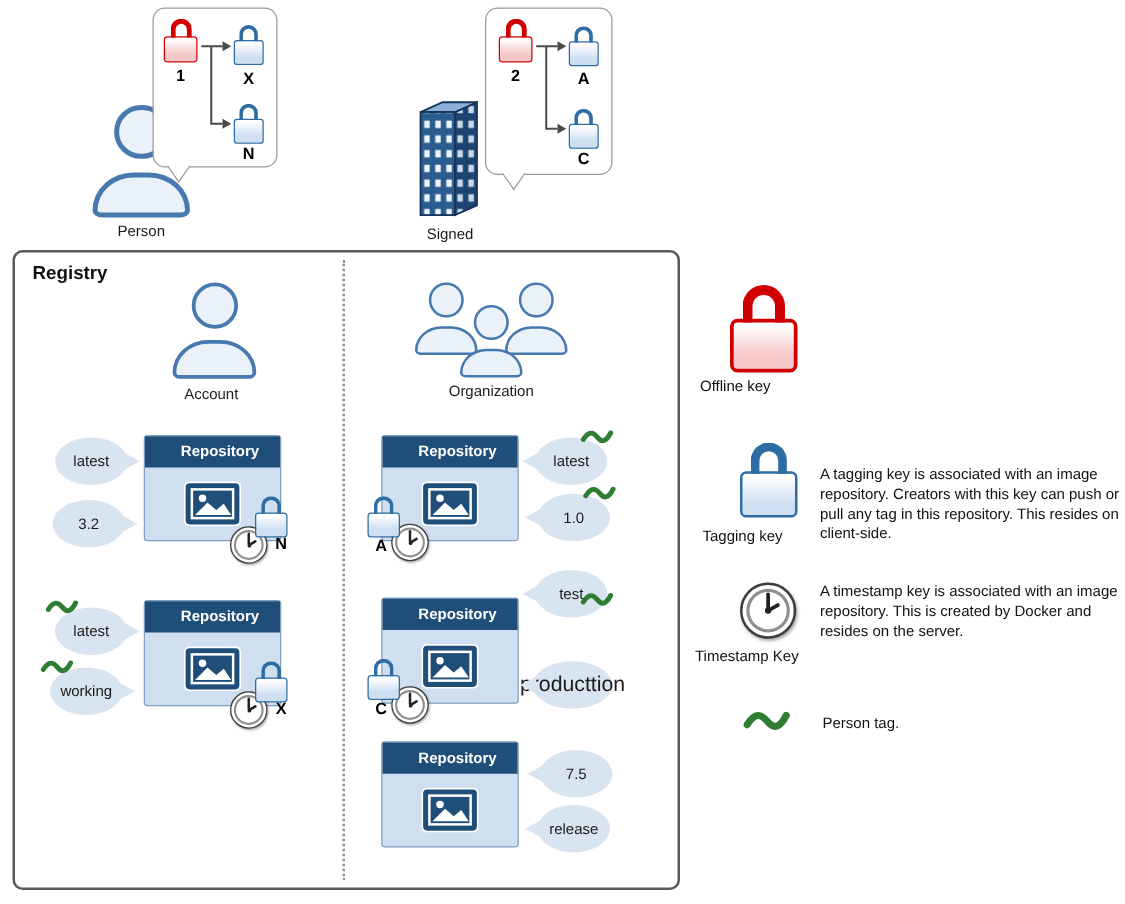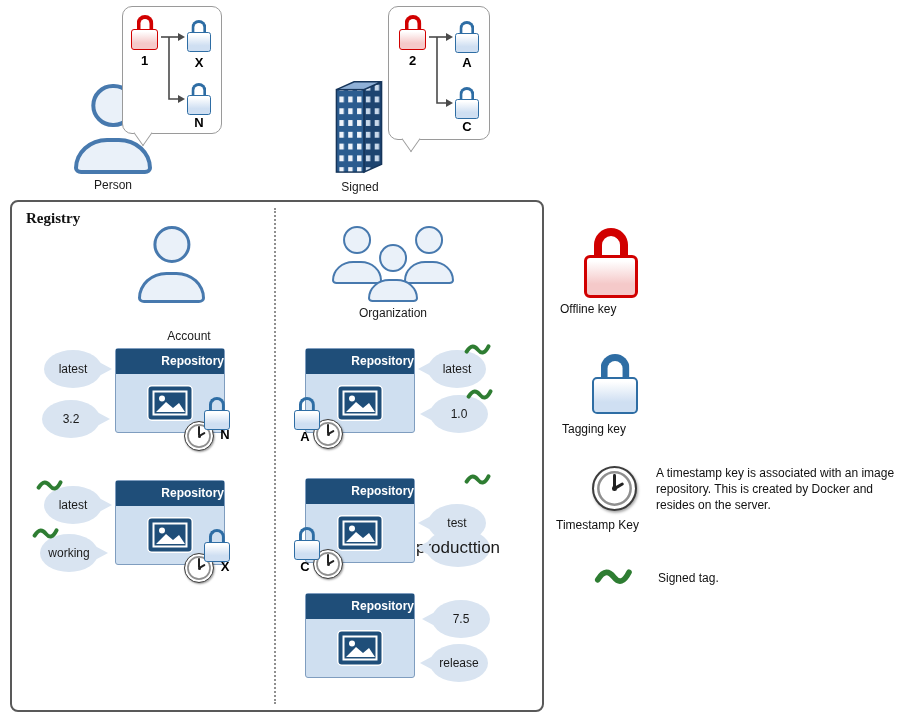--- a/index.html
+++ b/index.html
@@ -44,27 +44,27 @@
   .bubble .tail{position:absolute;bottom:-8px;width:15px;height:15px;background:#fff;
     border-right:1.5px solid #9a9a9a;border-bottom:1.5px solid #9a9a9a;
     transform:rotate(45deg) skew(10deg,10deg);z-index:2;}
   .bubble svg.arrows{position:absolute;left:0;top:0;}
   .bubble svg.arrows line,.bubble svg.arrows polyline{stroke:#4a4a4a;stroke-width:1.6;fill:none;}
   .bubble svg.arrows polygon{fill:#4a4a4a;}
   .key-letter{position:absolute;font-size:13px;font-weight:bold;text-align:center;color:#000;}
 
   
   .registry{position:absolute;background:#fff;border:2px solid #595959;border-radius:8px;}
-  .registry-title{position:absolute;left:14px;top:8px;font-size:15px;font-weight:bold;font-family:Liberation Serif, serif;}
+  .registry-title{position:absolute;left:14px;top:8px;font-size:15px;font-weight:bold;}
   .registry-divider{position:absolute;left:262px;top:6px;bottom:6px;border-left:2px dotted #8f8f8f;}
 
   
   .repo{position:absolute;width:110px;height:85px;border:1.5px solid #7f9dbf;border-radius:3px;
     box-sizing:border-box;background:var(--light-blue,#cfdff0);}
-  .repo-header{height:25px;line-height:25px;text-align:right;color:#fff;font-weight:bold;
+  .repo-header{height:25px;line-height:25px;text-align:center;color:#fff;font-weight:bold;
     font-size:12px;background:var(--dark-blue,#1f4e79);padding-left:12px;}
   .repo-body{height:57px;display:flex;align-items:center;justify-content:center;}
 
   
   .tag{position:absolute;width:58px;height:38px;border-radius:50%;
     background:var(--tag-fill,#d9e4f1);display:flex;align-items:center;justify-content:center;
     font-size:12px;color:#1a1a1a;}
   .tag.point-right::after{content:'';position:absolute;right:-10px;top:50%;margin-top:-7px;
     border-left:13px solid var(--tag-fill,#d9e4f1);border-top:7px solid transparent;border-bottom:7px solid transparent;}
   .tag.point-left::after{content:'';position:absolute;left:-10px;top:50%;margin-top:-7px;
@@ -158,21 +158,21 @@
 
   <div class="registry" style="left:10px;top:200px;width:530px;height:508px;">
     <div class="registry-title">Registry</div>
     <div class="registry-divider"></div>
   </div>
 
   <div class="person" style="left:138px;top:226px;font-size:12px;">
     <span class="head"></span>
       <span class="torso"></span>
   </div>
-  <div class="fig-label" style="left:144px;top:308px;width:90px;margin-top:21px;">Account</div>
+  <div class="fig-label" style="left:124px;top:308px;width:90px;">Account</div>
 
   <div style="position:absolute;left:328px;top:224px;width:130px;height:82px;">
     <div class="person" style="left:4px;top:2px;font-size:9px;">
         <span class="head"></span>
         <span class="torso"></span>
       </div>
     <div class="person" style="left:76px;top:2px;font-size:9px;">
         <span class="head"></span>
         <span class="torso"></span>
       </div>
@@ -289,21 +289,21 @@
   </div>
   <div class="lock blue" style="left:294px;top:527px;font-size:9.5px;z-index:4;">
       <span class="shackle"></span>
       <span class="lockbody"></span>
     </div>
   <div class="key-letter" style="left:294px;top:559px;width:22px;z-index:5;">C</div>
   <div class="clock" style="left:313px;top:549px;font-size:9.5px;z-index:3;">
       <span class="hand minute"></span>
       <span class="hand hour"></span>
     </div>
-  <div class="tag point-left" style="left:428px;top:504px;justify-content:center;">
+  <div class="tag point-left" style="left:428px;top:456px;justify-content:center;">
     <span>test</span>
   </div>
   <span class="squiggle" style="left:464px;top:472px;"><svg width="28" height="14" viewBox="0 0 30 16">
         <path d="M2 11 C7 3, 11 4, 15 9 C19 14, 23 13, 27 5"></path>
       </svg></span>
   <div class="tag point-left" style="left:426px;top:529px;width:64px;font-size:17px;">
     <span>producttion</span>
   </div>
 
   <div class="repo" style="left:305px;top:593px;">
@@ -328,26 +328,27 @@
       <span class="shackle"></span>
       <span class="lockbody"></span>
     </div>
   <div class="legend-label" style="left:560px;top:302px;width:100px;">Offline key</div>
 
   <div class="lock blue" style="left:592px;top:354px;font-size:17px;">
       <span class="shackle"></span>
       <span class="lockbody"></span>
     </div>
   <div class="legend-label" style="left:562px;top:422px;width:100px;">Tagging key</div>
+  <div class="legend-desc" style="left:656px;top:372px;width:244px;">A tagging key is associated with an image repository. Creators with this key can push or pull any tag in this repository. This resides on client-side.</div>
 
   <div class="clock" style="left:592px;top:466px;font-size:14px;">
       <span class="hand minute"></span>
       <span class="hand hour"></span>
     </div>
   <div class="legend-label" style="left:556px;top:518px;width:112px;">Timestamp Key</div>
   <div class="legend-desc" style="left:656px;top:466px;width:246px;">A timestamp key is associated with an image repository. This is created by Docker and resides on the server.</div>
 
   <span class="squiggle" style="left:594px;top:566px;"><svg width="40" height="20" viewBox="0 0 30 16">
         <path d="M2 11 C7 3, 11 4, 15 9 C19 14, 23 13, 27 5"></path>
       </svg></span>
-  <div class="legend-desc" style="left:658px;top:571px;">Signed tag.</div>
+  <div class="legend-desc" style="left:658px;top:571px;">Person tag.</div>
 
 </div>
 
 </body></html>

